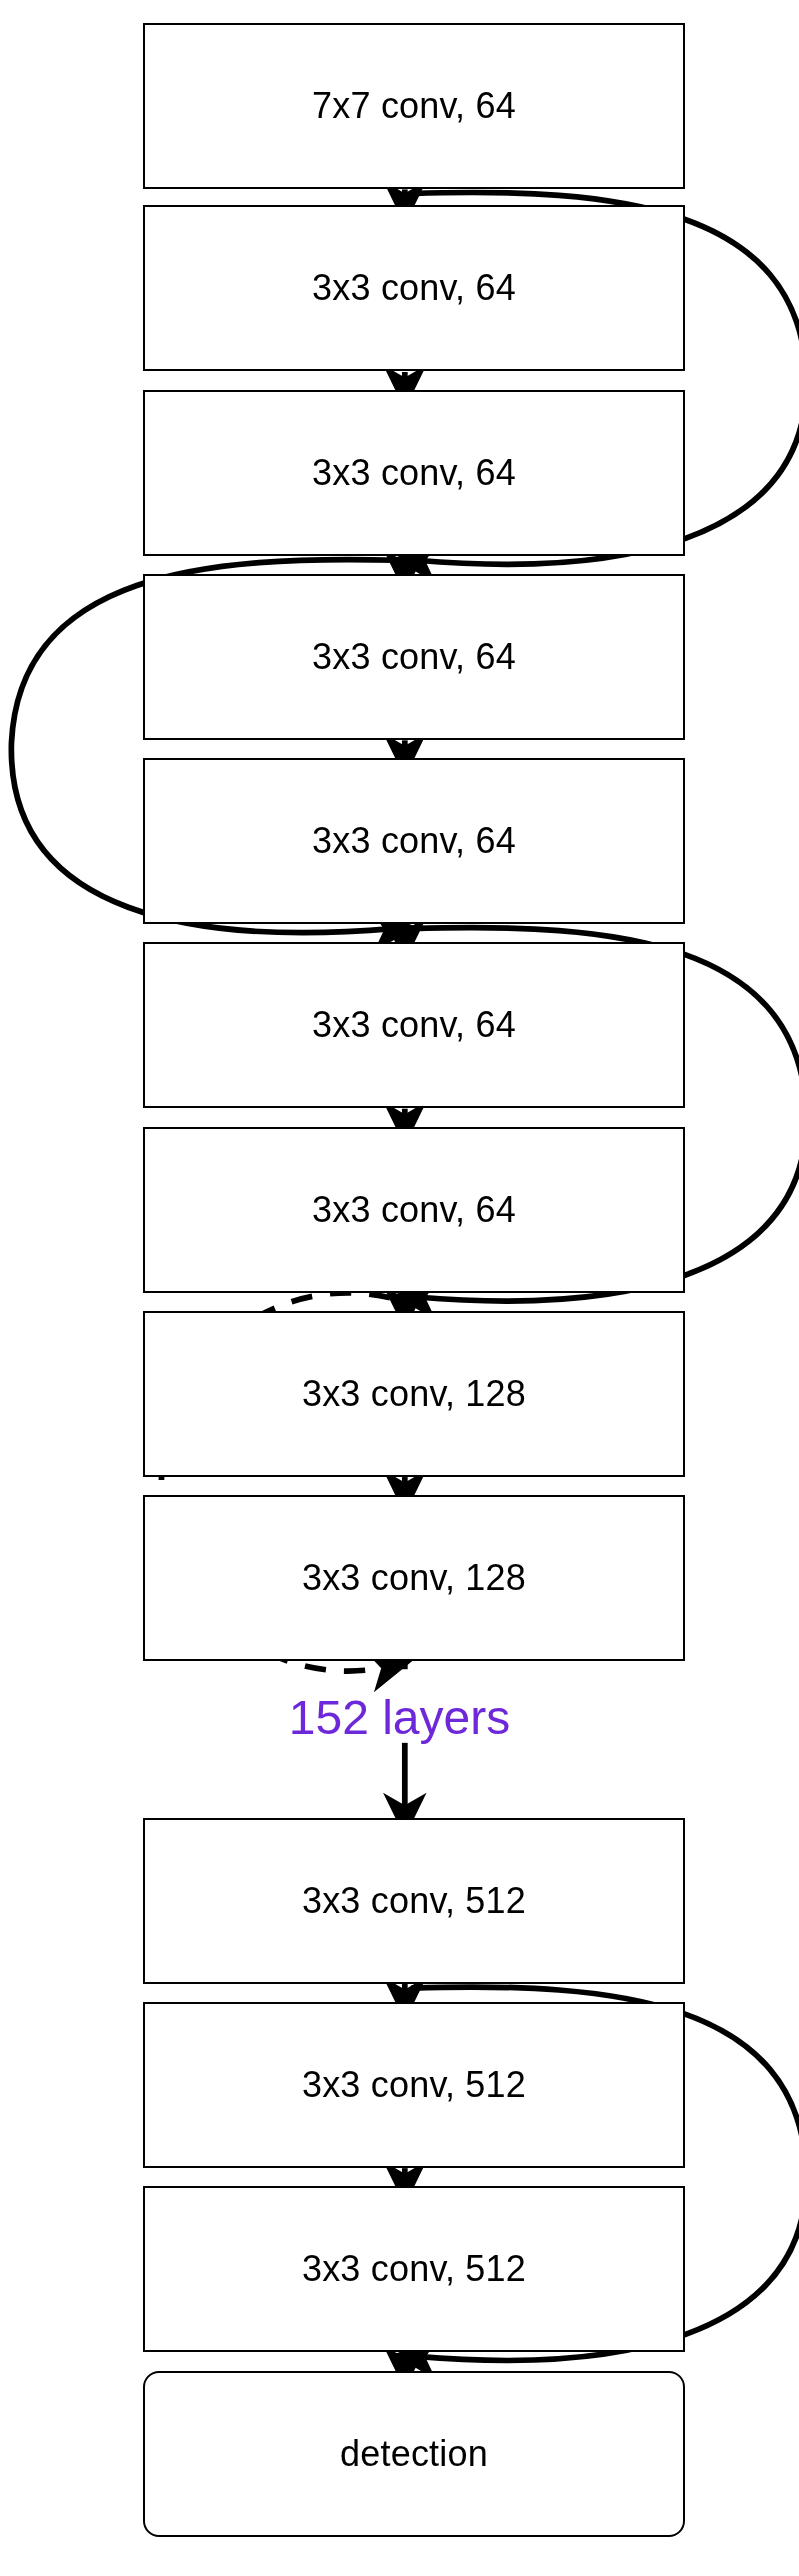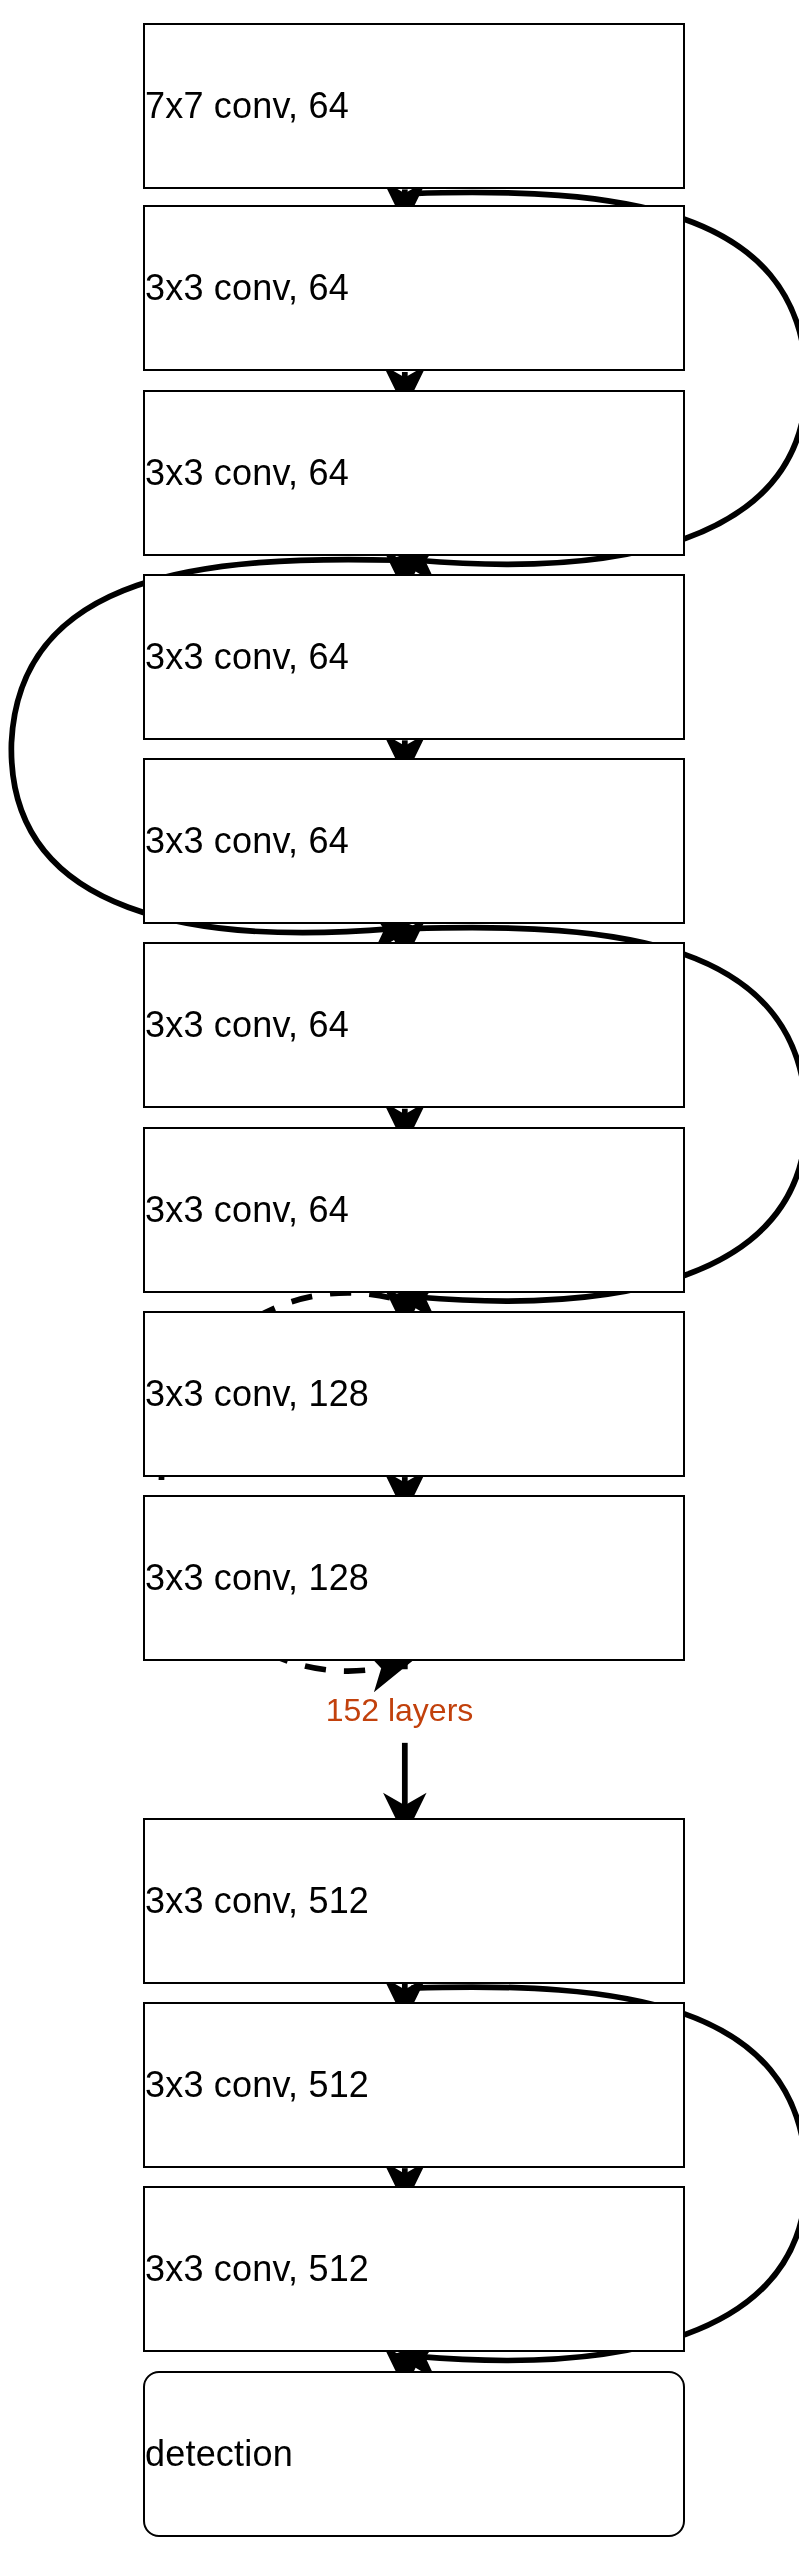--- a/index.html
+++ b/index.html
@@ -4,32 +4,32 @@
 <style>
   html,body{margin:0;padding:0;background:#ffffff;}
   body{font-family:"Liberation Sans","DejaVu Sans",sans-serif;}
   #stage{position:relative;width:799px;height:2576px;background:#ffffff;overflow:hidden;}
   #svg-layer{position:absolute;left:0;top:0;width:799px;height:2576px;}
   .node-box{
     position:absolute;
     box-sizing:border-box;
     border:2.5px solid #000000;
     background:#ffffff;
-    display:flex;align-items:center;
+    display:flex;align-items:center;justify-content:center;
     color:#000000;
     font-size:36px;
     line-height:1;
     letter-spacing:0.2px;
     white-space:nowrap;
     z-index:3;
   }
   .free-label{
     position:absolute;
-    color:#c2410c;
-    font-size:32px;
+    color:#6d28d9;
+    font-size:48px;
     line-height:1;
     white-space:nowrap;
     text-align:center;
     z-index:4;
     background:#ffffff;
   }
 </style>
 </head>
 <body>
 

